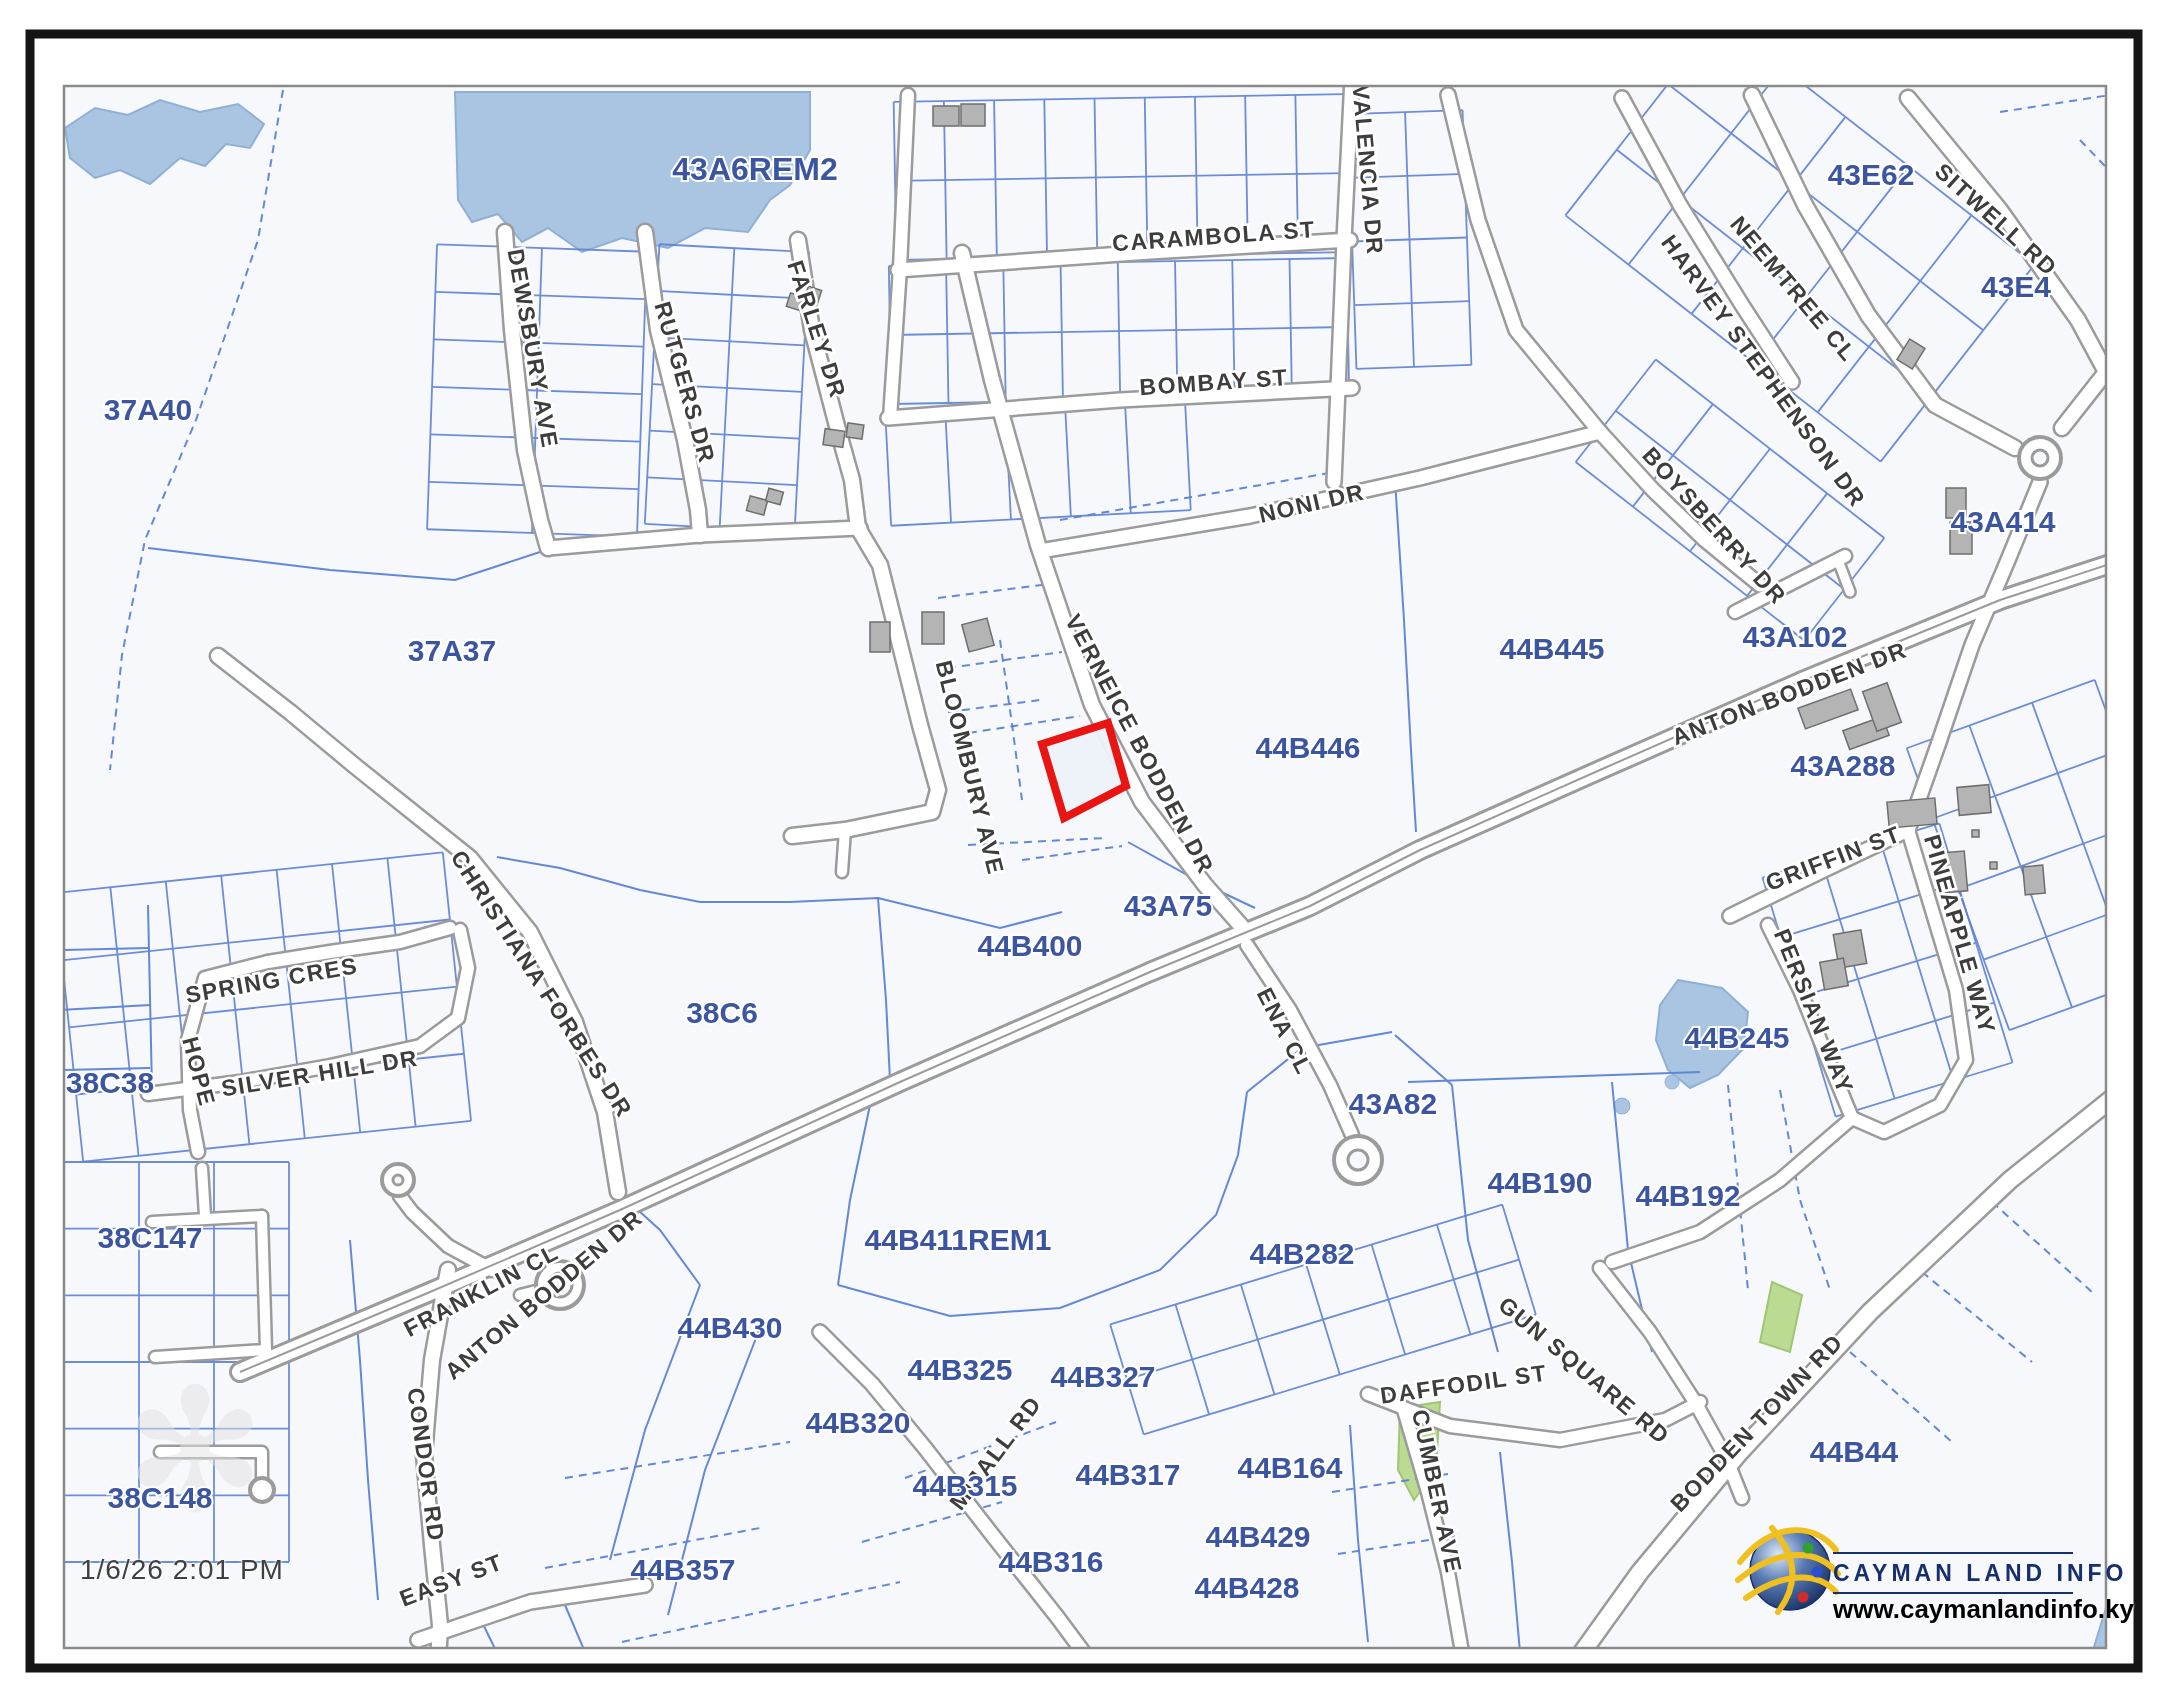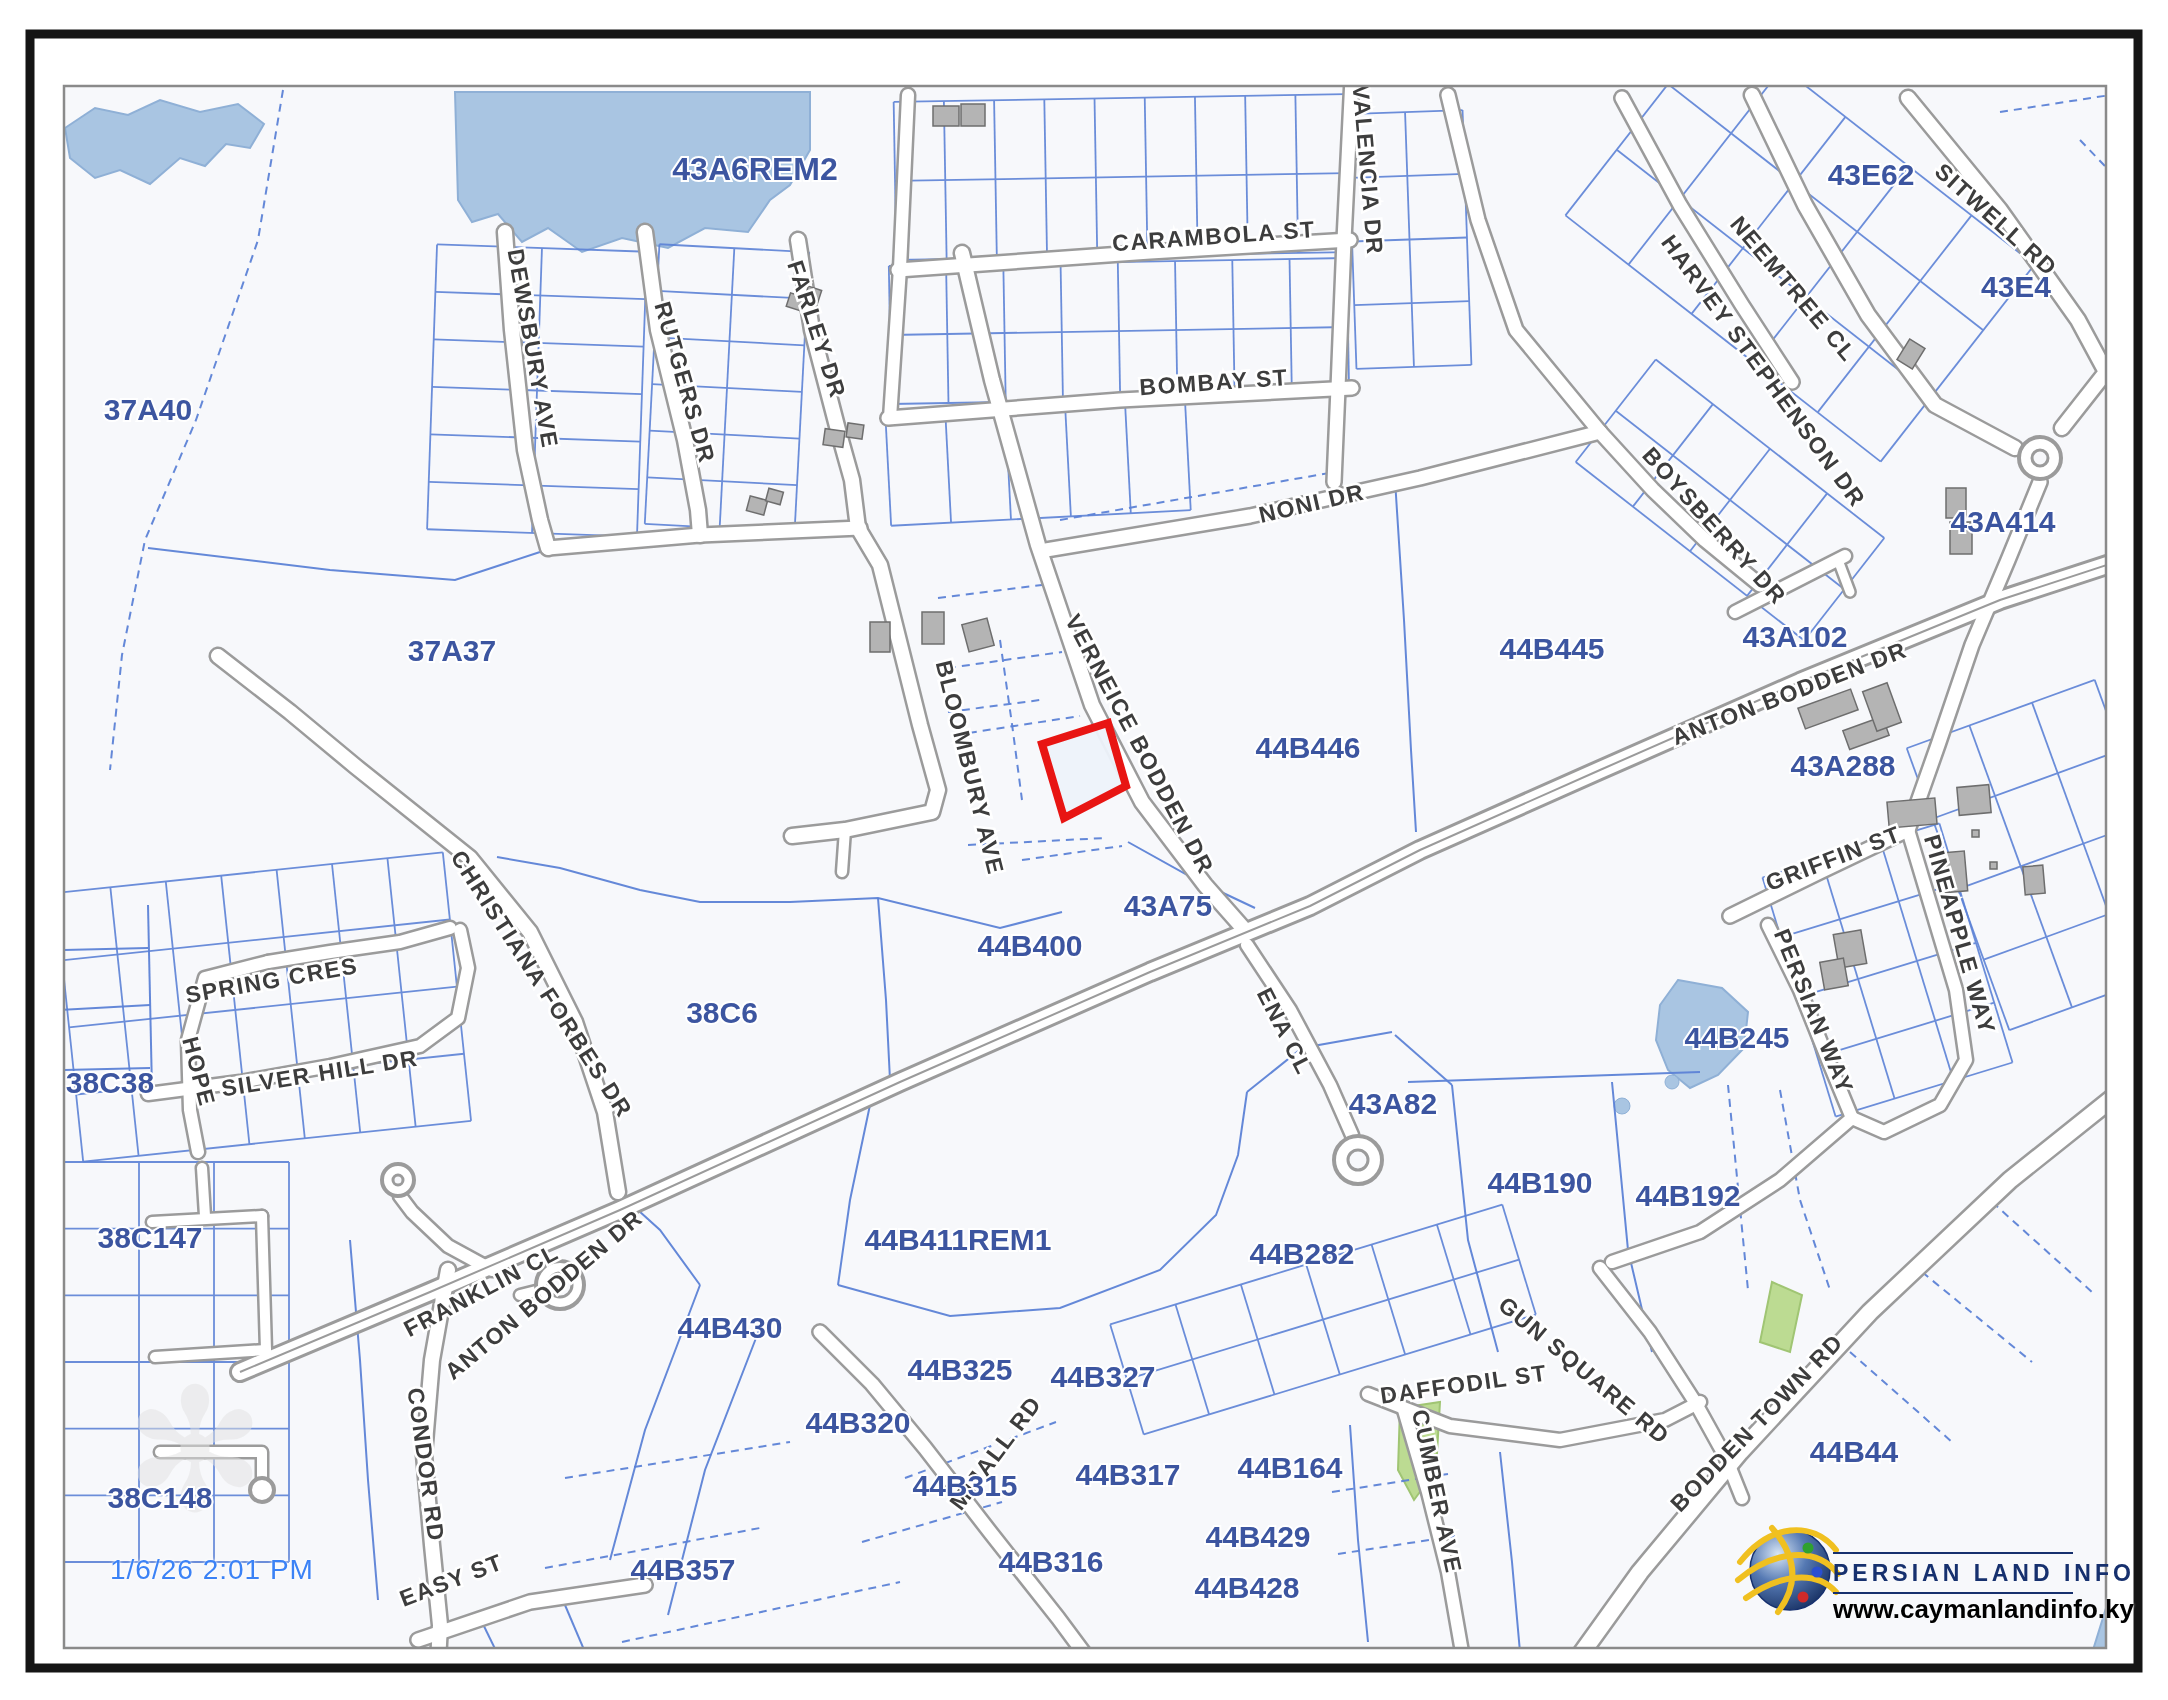--- a/index.html
+++ b/index.html
@@ -1,21 +1,21 @@
 <!DOCTYPE html>
 <html><head>
 <meta charset="utf-8">
 <style>
   html,body{margin:0;padding:0;background:#ffffff;}
   .stage{position:relative;width:2168px;height:1700px;background:#ffffff;overflow:hidden;
          font-family:"Liberation Sans",sans-serif;}
   .stage svg{position:absolute;left:0;top:0;}
   .overlay{position:absolute;white-space:nowrap;}
-  .timestamp{left:80px;top:1554px;font-size:28px;color:#3b82f6;letter-spacing:1px;
-             text-shadow:0 0 4px #fff,0 0 2px #fff;margin-left:30px;}
+  .timestamp{left:80px;top:1554px;font-size:28px;color:#404040;letter-spacing:1px;
+             text-shadow:0 0 4px #fff,0 0 2px #fff;}
   .logo-title{left:1833px;top:1552px;width:240px;text-align:center;font-size:23px;font-weight:bold;
               letter-spacing:4px;color:#16306e;border-top:2px solid #16306e;border-bottom:2px solid #16306e;
               padding:6px 0 5px 0;background:transparent;}
   .logo-url{left:1833px;top:1594px;width:240px;text-align:right;font-size:26px;font-weight:bold;color:#000;
             text-shadow:0 0 3px #fff;}
 </style>
 </head>
 <body>
 
 <div class="stage">
@@ -443,15 +443,15 @@
           <path d="M -18,-42 C 8,-12 8,16 -12,42" fill="none" stroke="#f0c020" stroke-width="6" stroke-linecap="round"></path>
           <circle cx="18" cy="-22" r="5.5" fill="#2fa12f"></circle>
           <circle cx="27" cy="2" r="5.5" fill="#2a4fd0"></circle>
           <circle cx="13" cy="27" r="5.5" fill="#d02a2a"></circle>
         </g>
       </g>
       <rect x="64" y="86" width="2042" height="1562" fill="none" stroke="#8a8a8a" stroke-width="2.5"></rect>
       <rect x="30" y="34" width="2108" height="1634" fill="none" stroke="#151515" stroke-width="9"></rect>
     </svg>
   <div class="overlay timestamp">1/6/26 2:01 PM</div>
-  <div class="overlay logo-title">PERSIAN LAND INFO</div>
+  <div class="overlay logo-title">CAYMAN LAND INFO</div>
   <div class="overlay logo-url">www.caymanlandinfo.ky</div>
 </div>
 
 </body></html>

